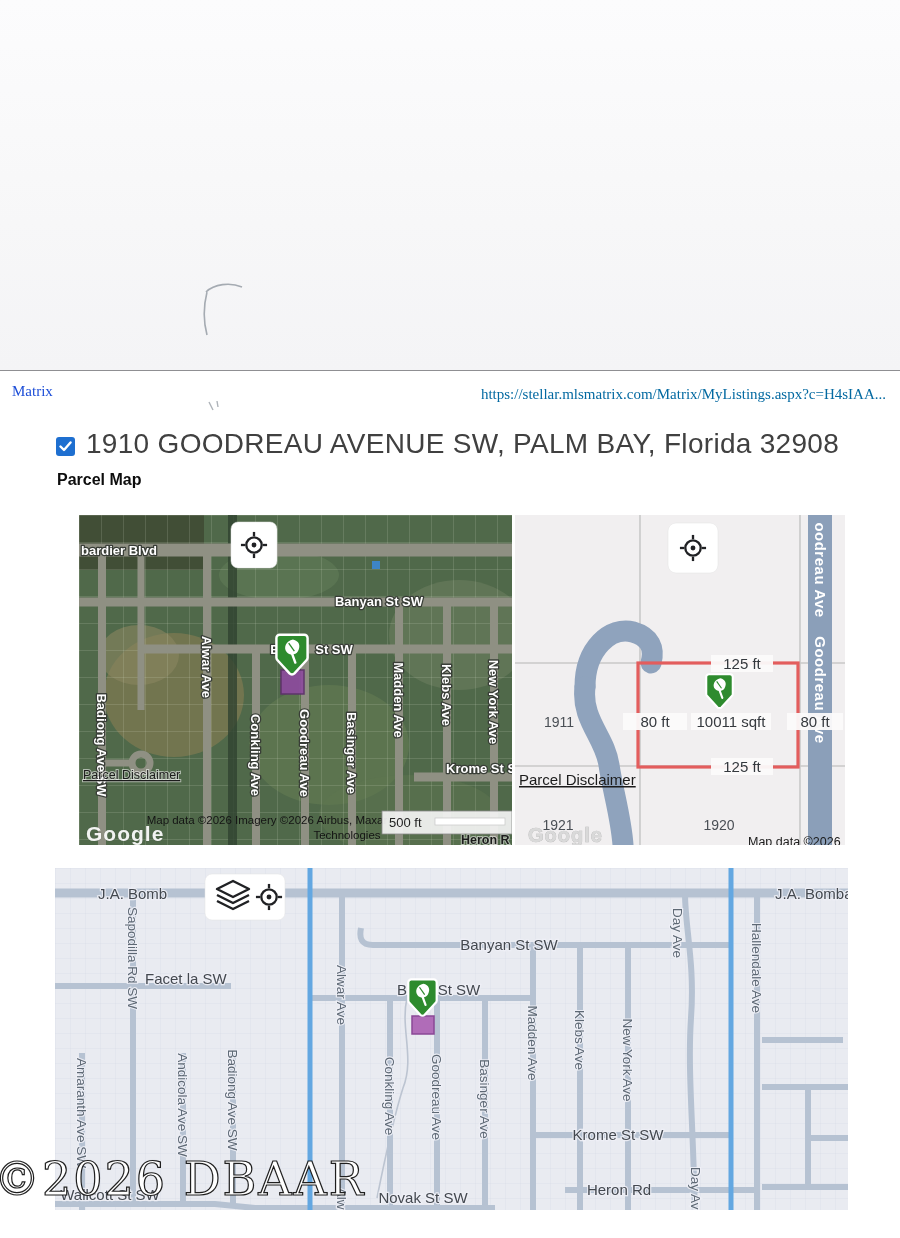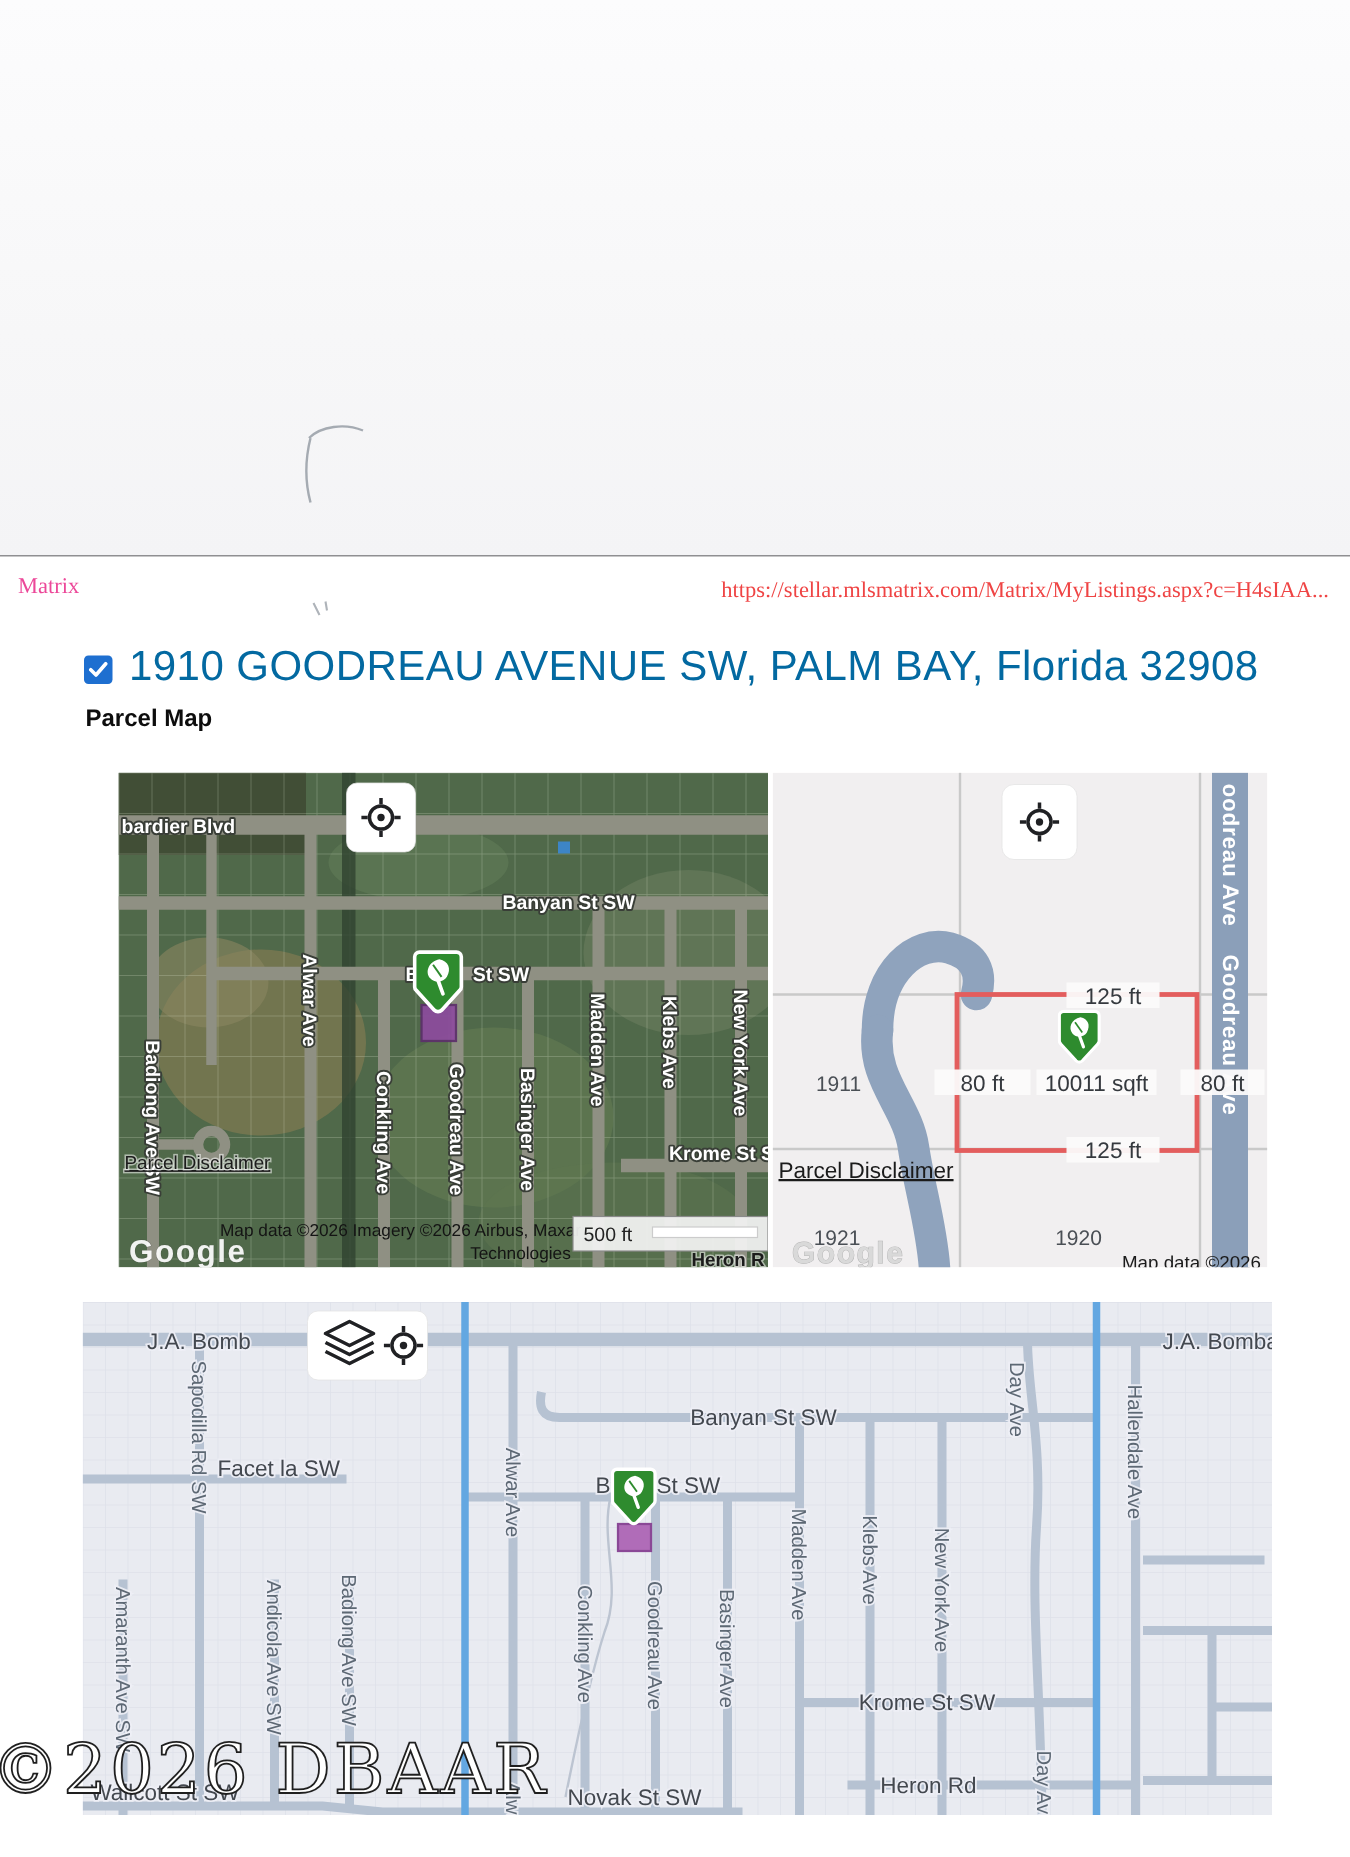--- a/index.html
+++ b/index.html
@@ -8,27 +8,27 @@
     font-family:"Liberation Sans",sans-serif;overflow:hidden;
   }
   
   .scan-top{position:absolute;left:0;top:0;width:900px;height:370px;
     background:linear-gradient(180deg,#fcfcfd 0%,#f7f7f8 60%,#f4f4f6 100%);
     border-bottom:1.6px solid #8f8f92;}
   .pen-mark{position:absolute;left:200px;top:280px;}
   .pen-mark2{position:absolute;left:205px;top:398px;}
   
   .hdr-left{position:absolute;left:12px;top:383px;font-family:"Liberation Serif",serif;
-    font-size:15px;color:#ec4899;}
+    font-size:15px;color:#1d4ed8;}
   .hdr-url{position:absolute;right:14px;top:386px;font-family:"Liberation Serif",serif;
-    font-size:15px;color:#ef4444;}
+    font-size:15px;color:#0369a1;}
   
   .checkbox{position:absolute;left:56px;top:437px;width:19px;height:19px;border-radius:3px;
     background:#1e6fd0;display:flex;align-items:center;justify-content:center;}
-  .page-title{position:absolute;left:86px;top:428px;font-size:28px;color:#0369a1;
+  .page-title{position:absolute;left:86px;top:428px;font-size:28px;color:#404040;
     letter-spacing:.3px;white-space:nowrap;}
   .section-heading{position:absolute;left:57px;top:471px;font-size:16px;font-weight:bold;color:#0d0d0d;}
   
   .map-panel{position:absolute;overflow:hidden;}
   #sat-map{left:55px;top:515px;width:433px;height:330px;padding-left:24px;}
   #parcel-map{left:515px;top:515px;width:330px;height:330px;}
   #road-map{left:55px;top:868px;width:793px;height:342px;}
   svg{display:block;}
   
   text{font-family:"Liberation Sans",sans-serif;}

